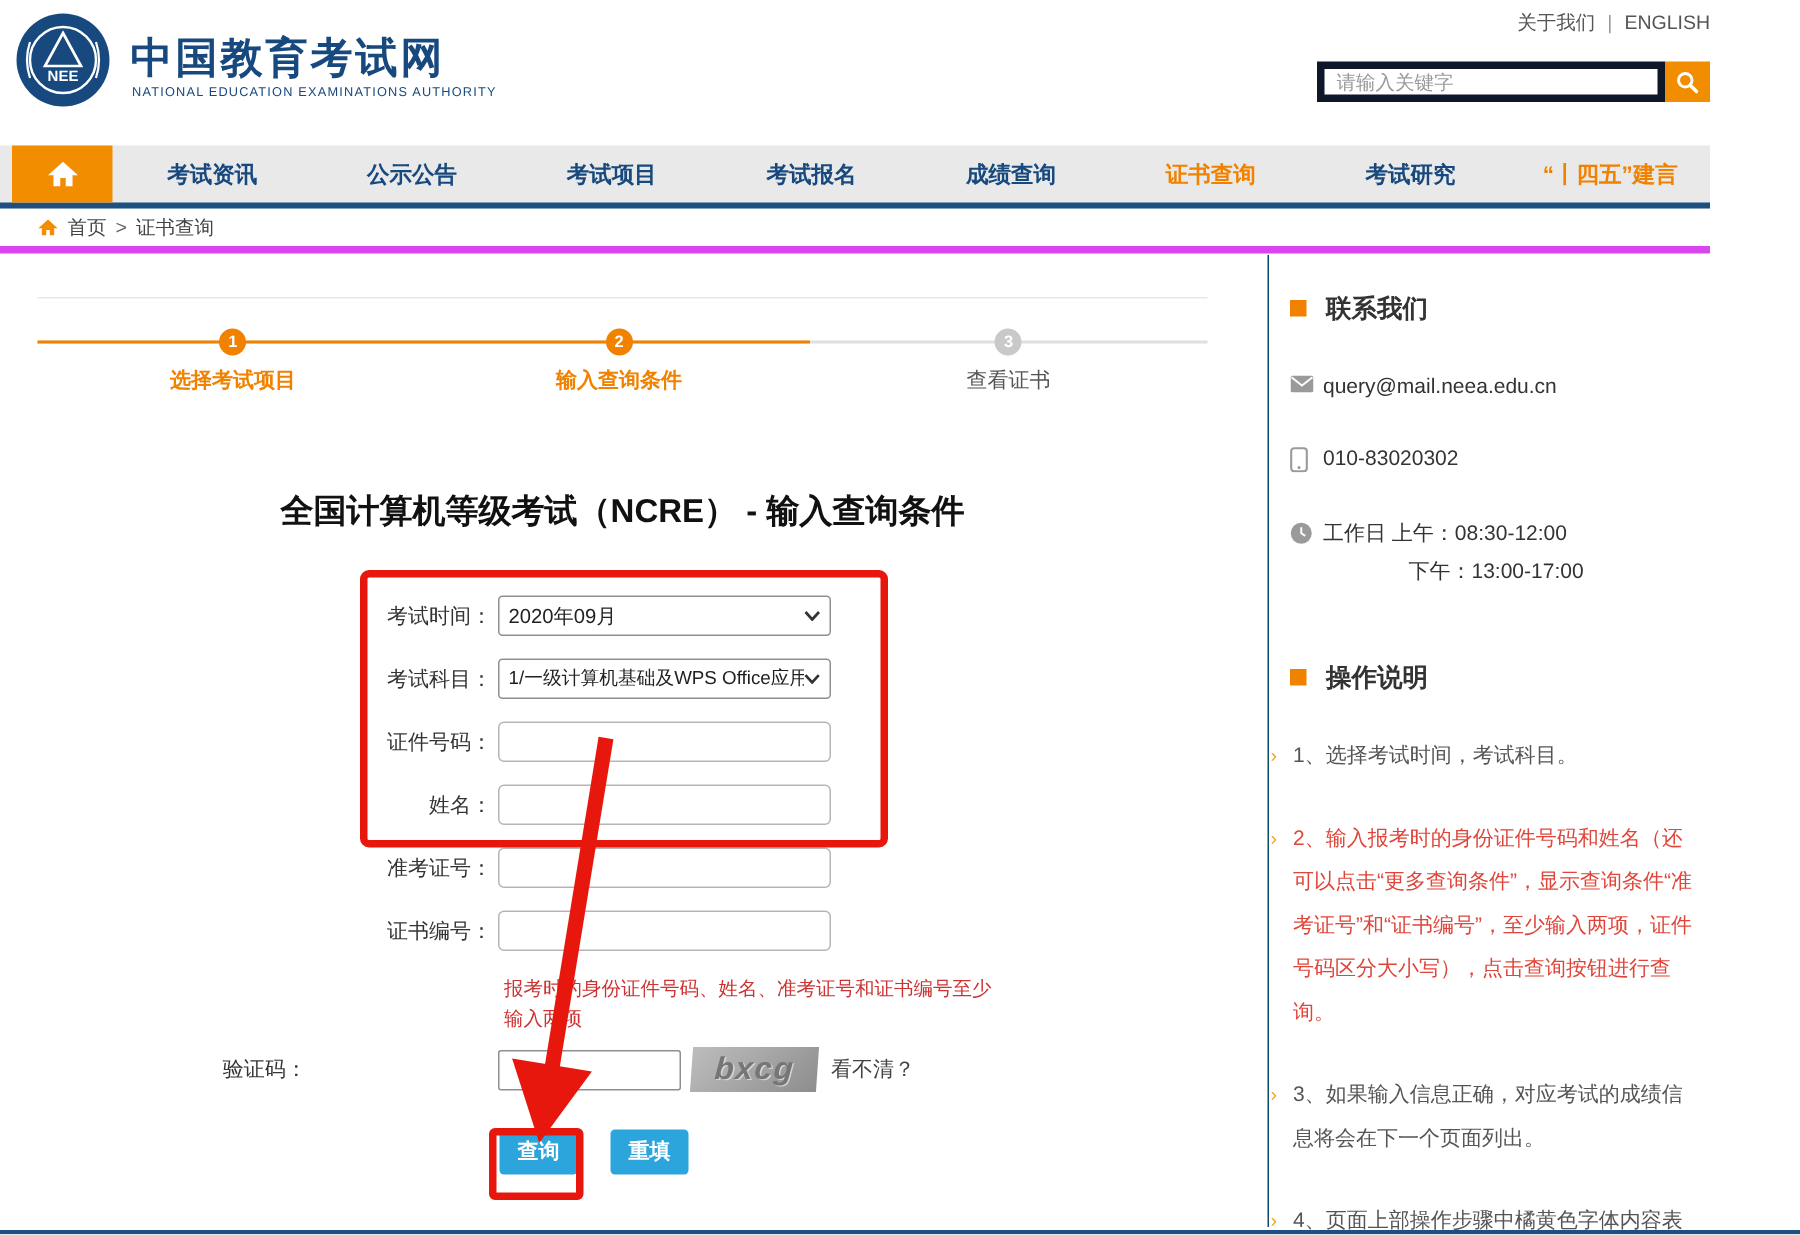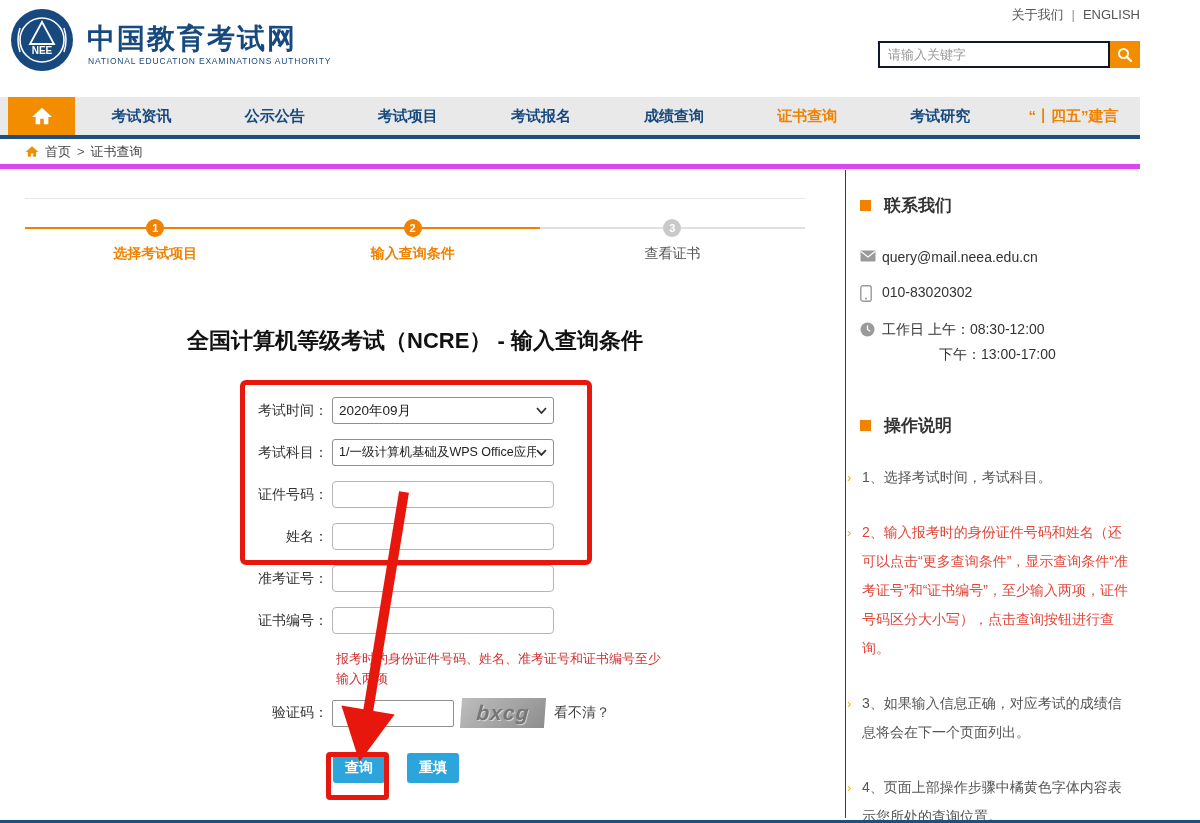--- a/index.html
+++ b/index.html
@@ -7,21 +7,21 @@
   .page { position:relative; width:1200px; height:823px; background:#fff; overflow:hidden; }
 
   
   .emblem { position:absolute; left:10px; top:8px; }
   .logo-title { position:absolute; left:87px; top:20px; font-size:28px; font-weight:bold; color:#17497e; letter-spacing:2px; }
   .logo-sub { position:absolute; left:88px; top:56px; font-size:8.5px; color:#17497e; letter-spacing:0.8px; }
   .top-links { position:absolute; top:6px; right:60px; font-size:13px; color:#555; }
   .top-links a { color:#555; text-decoration:none; cursor:pointer; }
   .top-links .sep { margin:0 8px; color:#999; }
   .search-box { position:absolute; top:41px; left:878px; display:flex; }
-  .search-box input { width:232px; height:27px; border:2px solid #0f172a; padding:0 8px; font-size:13px; color:#333; outline:none; }
+  .search-box input { width:232px; height:27px; border:5px solid #0f172a; padding:0 8px; font-size:13px; color:#333; outline:none; }
   .search-box input::placeholder { color:#9a9a9a; }
   .search-btn { width:30px; height:27px; background:#f28d00; border:none; display:flex; align-items:center; justify-content:center; cursor:pointer; }
 
   
   .nav { position:absolute; left:0; top:97px; width:1140px; height:42px; background:#e9e9e9; border-bottom:4px solid #1d5081; display:flex; }
   .nav-home { width:67px; height:38px; margin-left:8px; background:#f28d00; display:flex; align-items:center; justify-content:center; cursor:pointer; }
   .nav-items { flex:1; display:flex; height:38px; }
   .nav-item { flex:1; display:flex; align-items:center; justify-content:center; font-size:15px; font-weight:bold; color:#17497e; text-decoration:none; cursor:pointer; }
   .nav-item.accent { color:#f08200; }
 
@@ -45,38 +45,38 @@
   
   .form-title { position:absolute; left:25px; top:326px; width:780px; text-align:center; font-size:22px; font-weight:bold; color:#111; }
   .form-area { position:absolute; left:25px; top:397px; width:780px; }
   .frow { display:flex; margin-bottom:15px; align-items:center; }
   .frow label { flex:0 0 307px; text-align:right; padding-right:4px; font-size:14px; color:#333; }
   .tinput { width:222px; height:27px; border:1px solid #b5b5b5; border-radius:4px; padding:0 8px; font-size:14px; color:#333; outline:none; }
   .fake-select { width:222px; height:27px; border:1px solid #8f8f8f; border-radius:3px; background:#fff; display:flex; align-items:center; justify-content:space-between; padding:0 6px; cursor:pointer; }
   .fake-select .sel-text { font-size:13.5px; color:#222; white-space:nowrap; overflow:hidden; }
   .hint { margin-left:311px; margin-top:1px; margin-bottom:9px; font-size:13px; color:#cc3333; line-height:20px; white-space:nowrap; }
   .captcha-row { display:flex; align-items:center; margin-bottom:0; }
-  .captcha-row label { flex:0 0 307px; text-align:right; padding-right:4px; font-size:14px; color:#333; }
+  .captcha-row label { flex:0 0 307px; text-align:center; padding-right:4px; font-size:14px; color:#333; }
   .cap-input { width:122px; height:27px; border:1px solid #8f8f8f; border-radius:2px; padding:0 8px; font-size:14px; outline:none; }
   .cap-img { width:84px; height:30px; margin-left:7px; background:linear-gradient(135deg,#bdbdbd 0%,#a8a8a8 45%,#8d8d8d 100%); display:flex; align-items:center; justify-content:center; font-size:21px; font-weight:bold; font-style:italic; color:#767676; letter-spacing:1px; transform:skewX(-4deg); cursor:pointer; text-shadow:1px 1px 0 #d6d6d6; }
   .cap-refresh { margin-left:9px; font-size:14px; color:#444; text-decoration:none; cursor:pointer; }
   .btn-row { margin-left:308px; margin-top:25px; display:flex; gap:22px; }
   .blue-btn { min-width:46px; height:30px; padding:0 12px; background:#2ca5dc; color:#fff; border:none; border-radius:3px; font-size:14px; font-weight:bold; cursor:pointer; font-family:inherit; }
 
   
   .anno { position:absolute; pointer-events:none; z-index:30; }
   .anno-rect-fields { left:240px; top:380px; width:352px; height:185px; border:5px solid #e8170d; border-radius:6px; }
   .anno-rect-btn { left:326px; top:752px; width:63px; height:48px; border:5px solid #e8170d; border-radius:4px; }
   .anno-arrow-svg { left:0; top:0; width:1200px; height:823px; }
 
   
   .sidebar { position:absolute; left:845px; top:170px; width:295px; height:648px; border-left:1px solid #0c4a6e; padding-left:14px; }
   .side-title { display:flex; align-items:center; font-size:17px; font-weight:bold; color:#333; }
   .side-title .sq { width:11px; height:11px; background:#f08200; margin-right:13px; }
-  .contact-row { display:flex; align-items:flex-start; margin-top:19px; font-size:14px; color:#333; }
+  .contact-row { display:flex; align-items:flex-start; margin-top:32px; font-size:14px; color:#333; }
   .contact-row .cicon { width:22px; display:flex; margin-top:1px; }
   .hours-line2 { margin-left:57px; margin-top:7px; }
   .instr { margin-top:26px; position:relative; font-size:14px; line-height:29px; color:#555; width:272px; padding-left:2px; }
   .instr.red { color:#e0453a; }
   .instr::before { content:"›"; position:absolute; left:-13px; top:0; color:#f5a623; font-size:13px; }
   .instructions-title { margin-top:50px; }
 
   
   .watermark { position:absolute; right:32px; bottom:6px; text-align:right; line-height:1.1; }
   .wm-cn { font-size:22px; font-weight:bold; letter-spacing:1px; }

